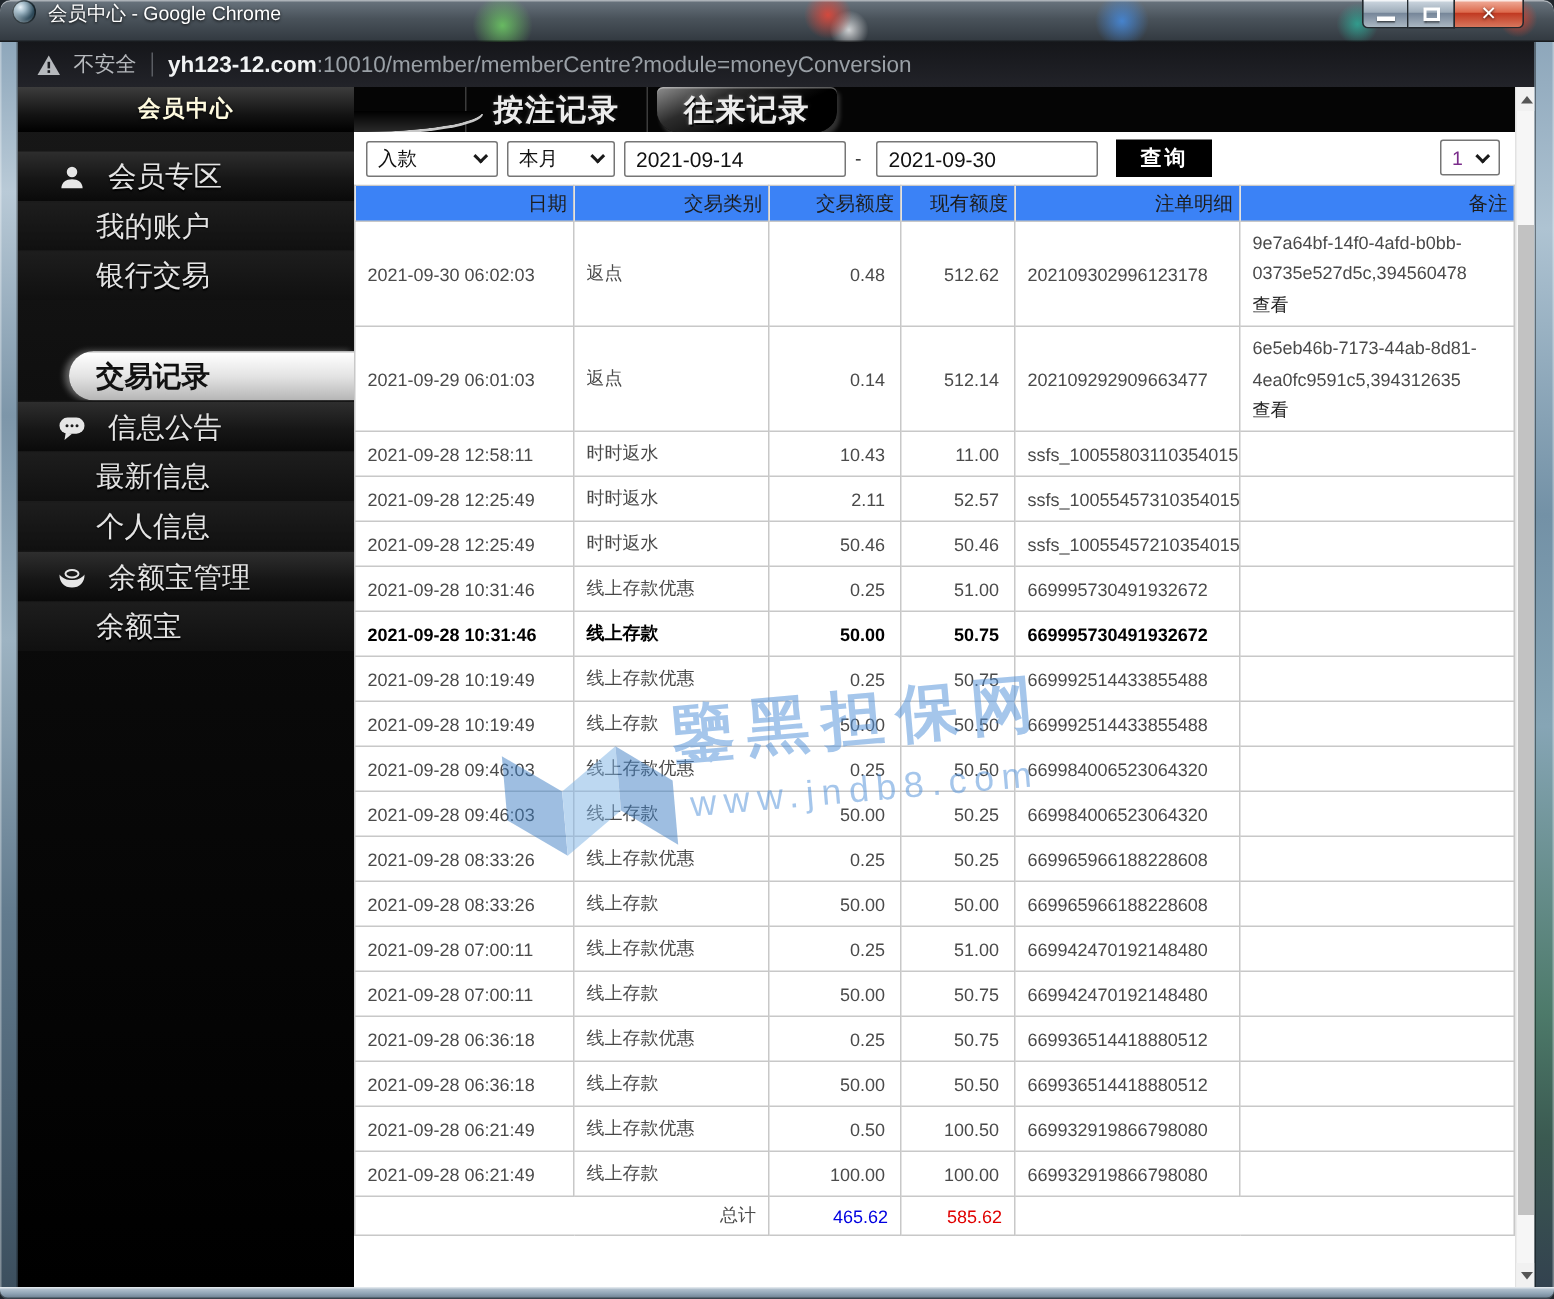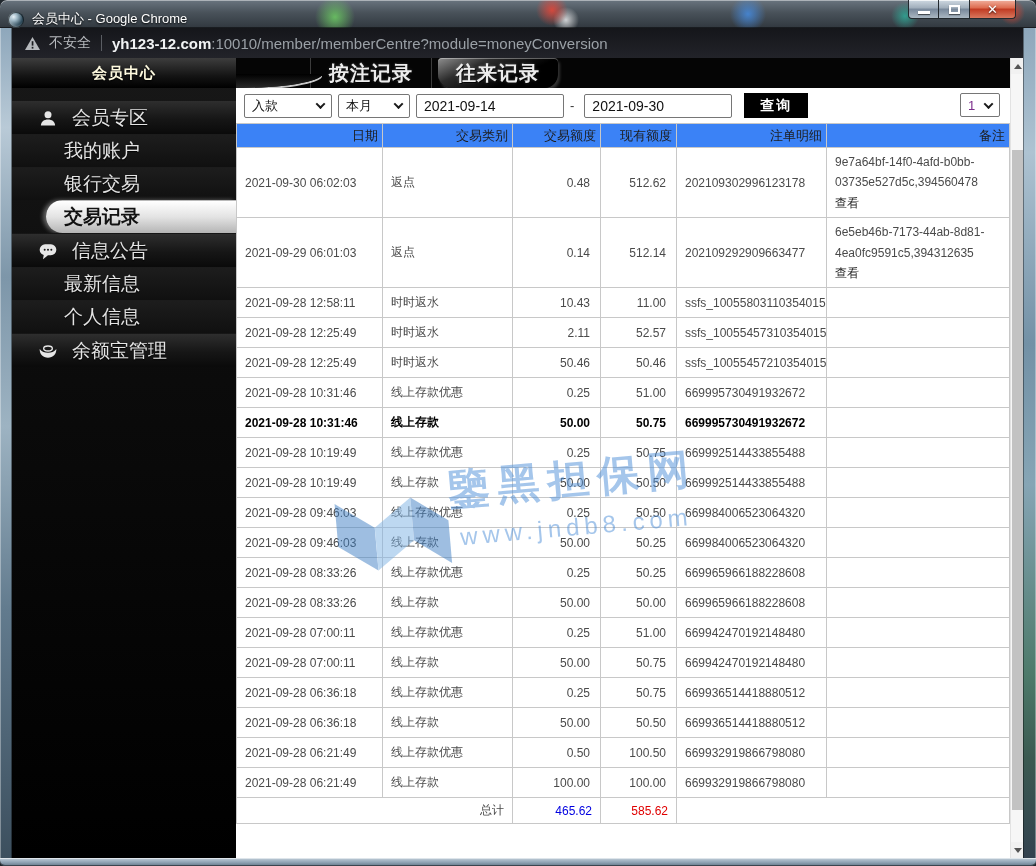--- a/index.html
+++ b/index.html
@@ -16,21 +16,21 @@
     border-radius:7px 7px 0 0;
     background:
       radial-gradient(circle at 335px 17px, rgba(110,205,100,.85), rgba(110,205,100,0) 20px),
       radial-gradient(circle at 552px 10px, rgba(235,70,55,.85), rgba(235,70,55,0) 16px),
       radial-gradient(circle at 566px 20px, rgba(255,255,255,.75), rgba(255,255,255,0) 13px),
       radial-gradient(circle at 748px 14px, rgba(70,140,225,.85), rgba(70,140,225,0) 18px),
       radial-gradient(circle at 905px 16px, rgba(45,175,155,.8), rgba(45,175,155,0) 14px),
       radial-gradient(circle at 1012px 12px, rgba(225,65,45,.85), rgba(225,65,45,0) 13px),
       linear-gradient(180deg,#6a757f 0%,#49525a 45%,#31383f 100%);
     box-shadow: inset 0 1px 0 rgba(255,255,255,.45), inset 0 -1px 0 rgba(0,0,0,.5);
-    display:flex; align-items:flex-end; z-index:30;
+    display:flex; align-items:flex-start; z-index:30;
   }
   .app-icon {
     width:16px; height:16px; margin-left:8px; border-radius:50%;
     background: radial-gradient(circle at 35% 30%, #e8f2f8 0%, #9db6c4 25%, #2e4a5a 60%, #142530 100%);
     box-shadow: inset 0 0 0 1px rgba(0,0,0,.55), inset 2px -2px 3px rgba(255,255,255,.35);
   }
   .title-text {
     margin-left:8px; color:#fff; font-size:13px;
     text-shadow:0 1px 2px rgba(0,0,0,.9);
   }
@@ -110,20 +110,21 @@
   }
   .side-row.section .icon { width:20px; height:20px; margin-left:26px; flex:none; }
   .side-row.section .lbl { margin-left:14px; }
   .side-row.link { background:linear-gradient(180deg,#1d1d1d 0%,#101010 100%); }
   .side-row.link .lbl { margin-left:52px; }
   .side-row .lbl { color:#e4e4e4; font-size:19px; text-shadow:0 1px 1px #000; }
   .side-row.active {
     background:linear-gradient(180deg,#ffffff 0%,#e3e3e3 50%,#b5b5b5 100%);
     margin-left:34px; border-radius:20px 0 0 20px;
     box-shadow:-3px 0 4px rgba(255,255,255,.35);
+    margin-top:34px;
   }
   .side-row.active .lbl { color:#111; text-shadow:none; margin-left:18px; font-weight:bold; }
 
   
   .main { width:774px; flex:none; display:flex; flex-direction:column; background:#fff; position:relative; }
   .tabs-strip {
     height:30px; flex:none; background:#050505; position:relative;
     display:flex; align-items:stretch;
   }
   .tabs-strip .corner {
@@ -286,20 +287,23 @@
         </div>
         <div class="side-row link">
           <span class="lbl">个人信息</span>
         </div>
         <div class="side-row section">
           <span class="icon"><svg width="20" height="20" viewBox="0 0 24 24">
               <path d="M2 9.5c2.5 3.2 5.8 4.5 10 4.5s7.5-1.3 10-4.5c.3 6-4 10.5-10 10.5S1.7 15.5 2 9.5z" fill="#e6e6e6"></path>
               <ellipse cx="12" cy="9" rx="5.2" ry="3" fill="none" stroke="#e6e6e6" stroke-width="1.6"></ellipse>
             </svg></span>
           <span class="lbl">余额宝管理</span>
+        </div>
+        <div class="side-row link">
+          <span class="lbl">余额宝</span>
         </div>
       </div>
   </div>
 
   <div class="main">
     <div class="tabs-strip">
       <div class="corner"></div>
       <div class="tab first">按注记录</div>
       <div class="tab active">往来记录</div>
     </div>

